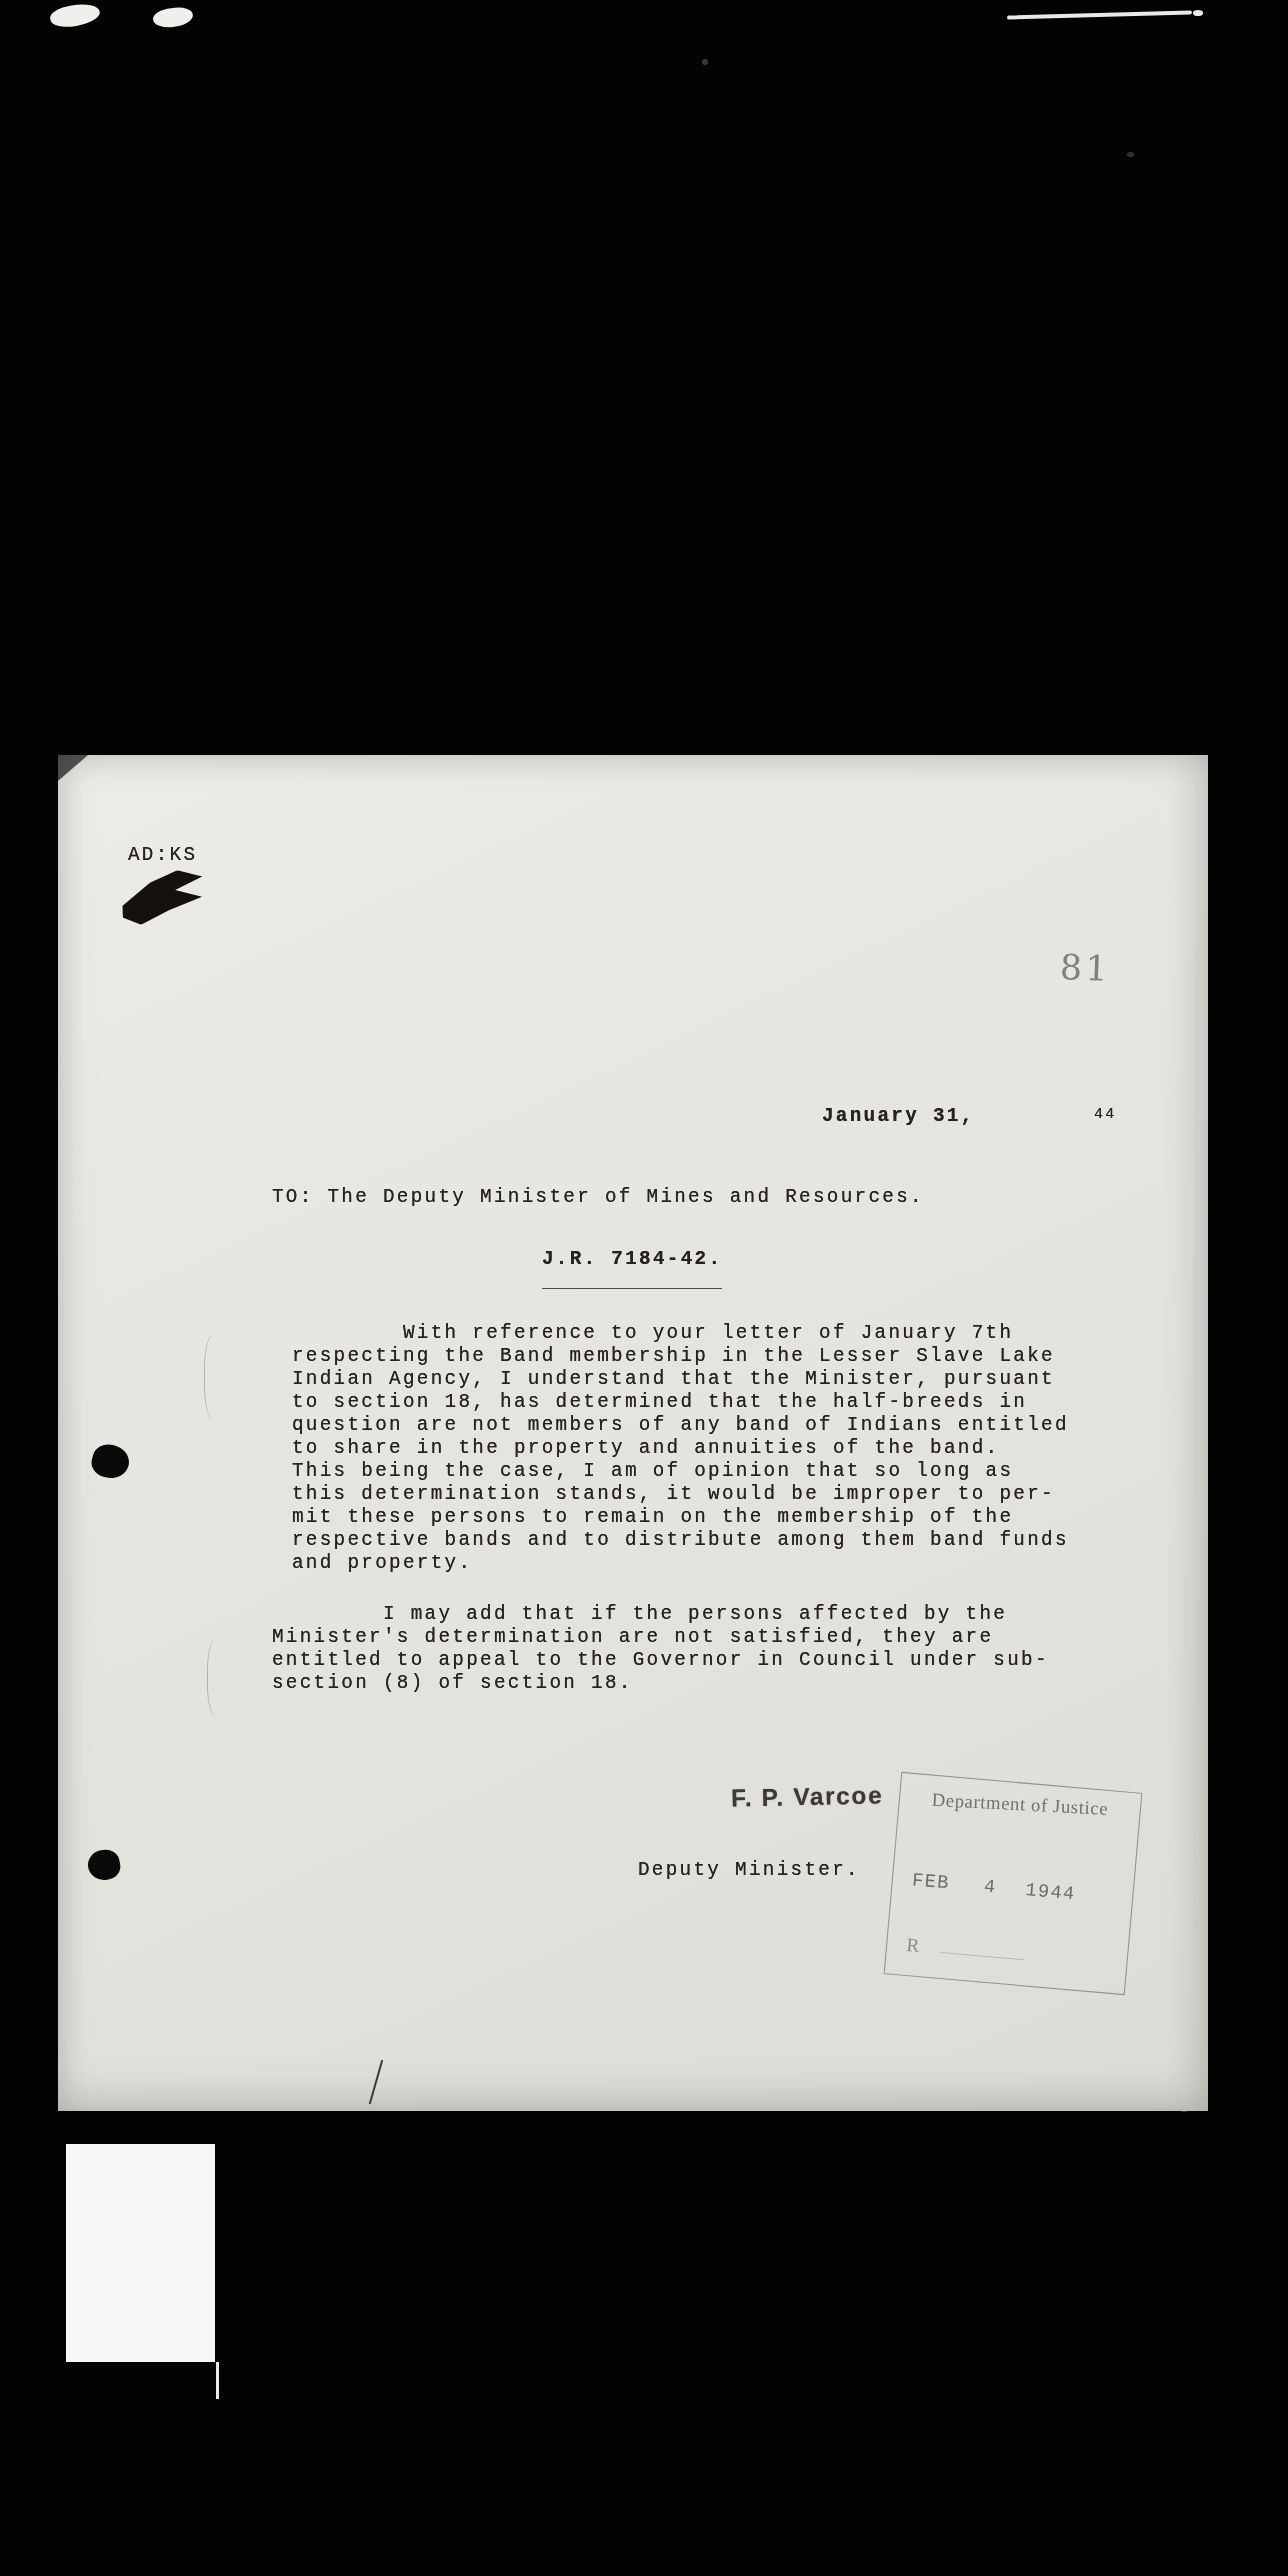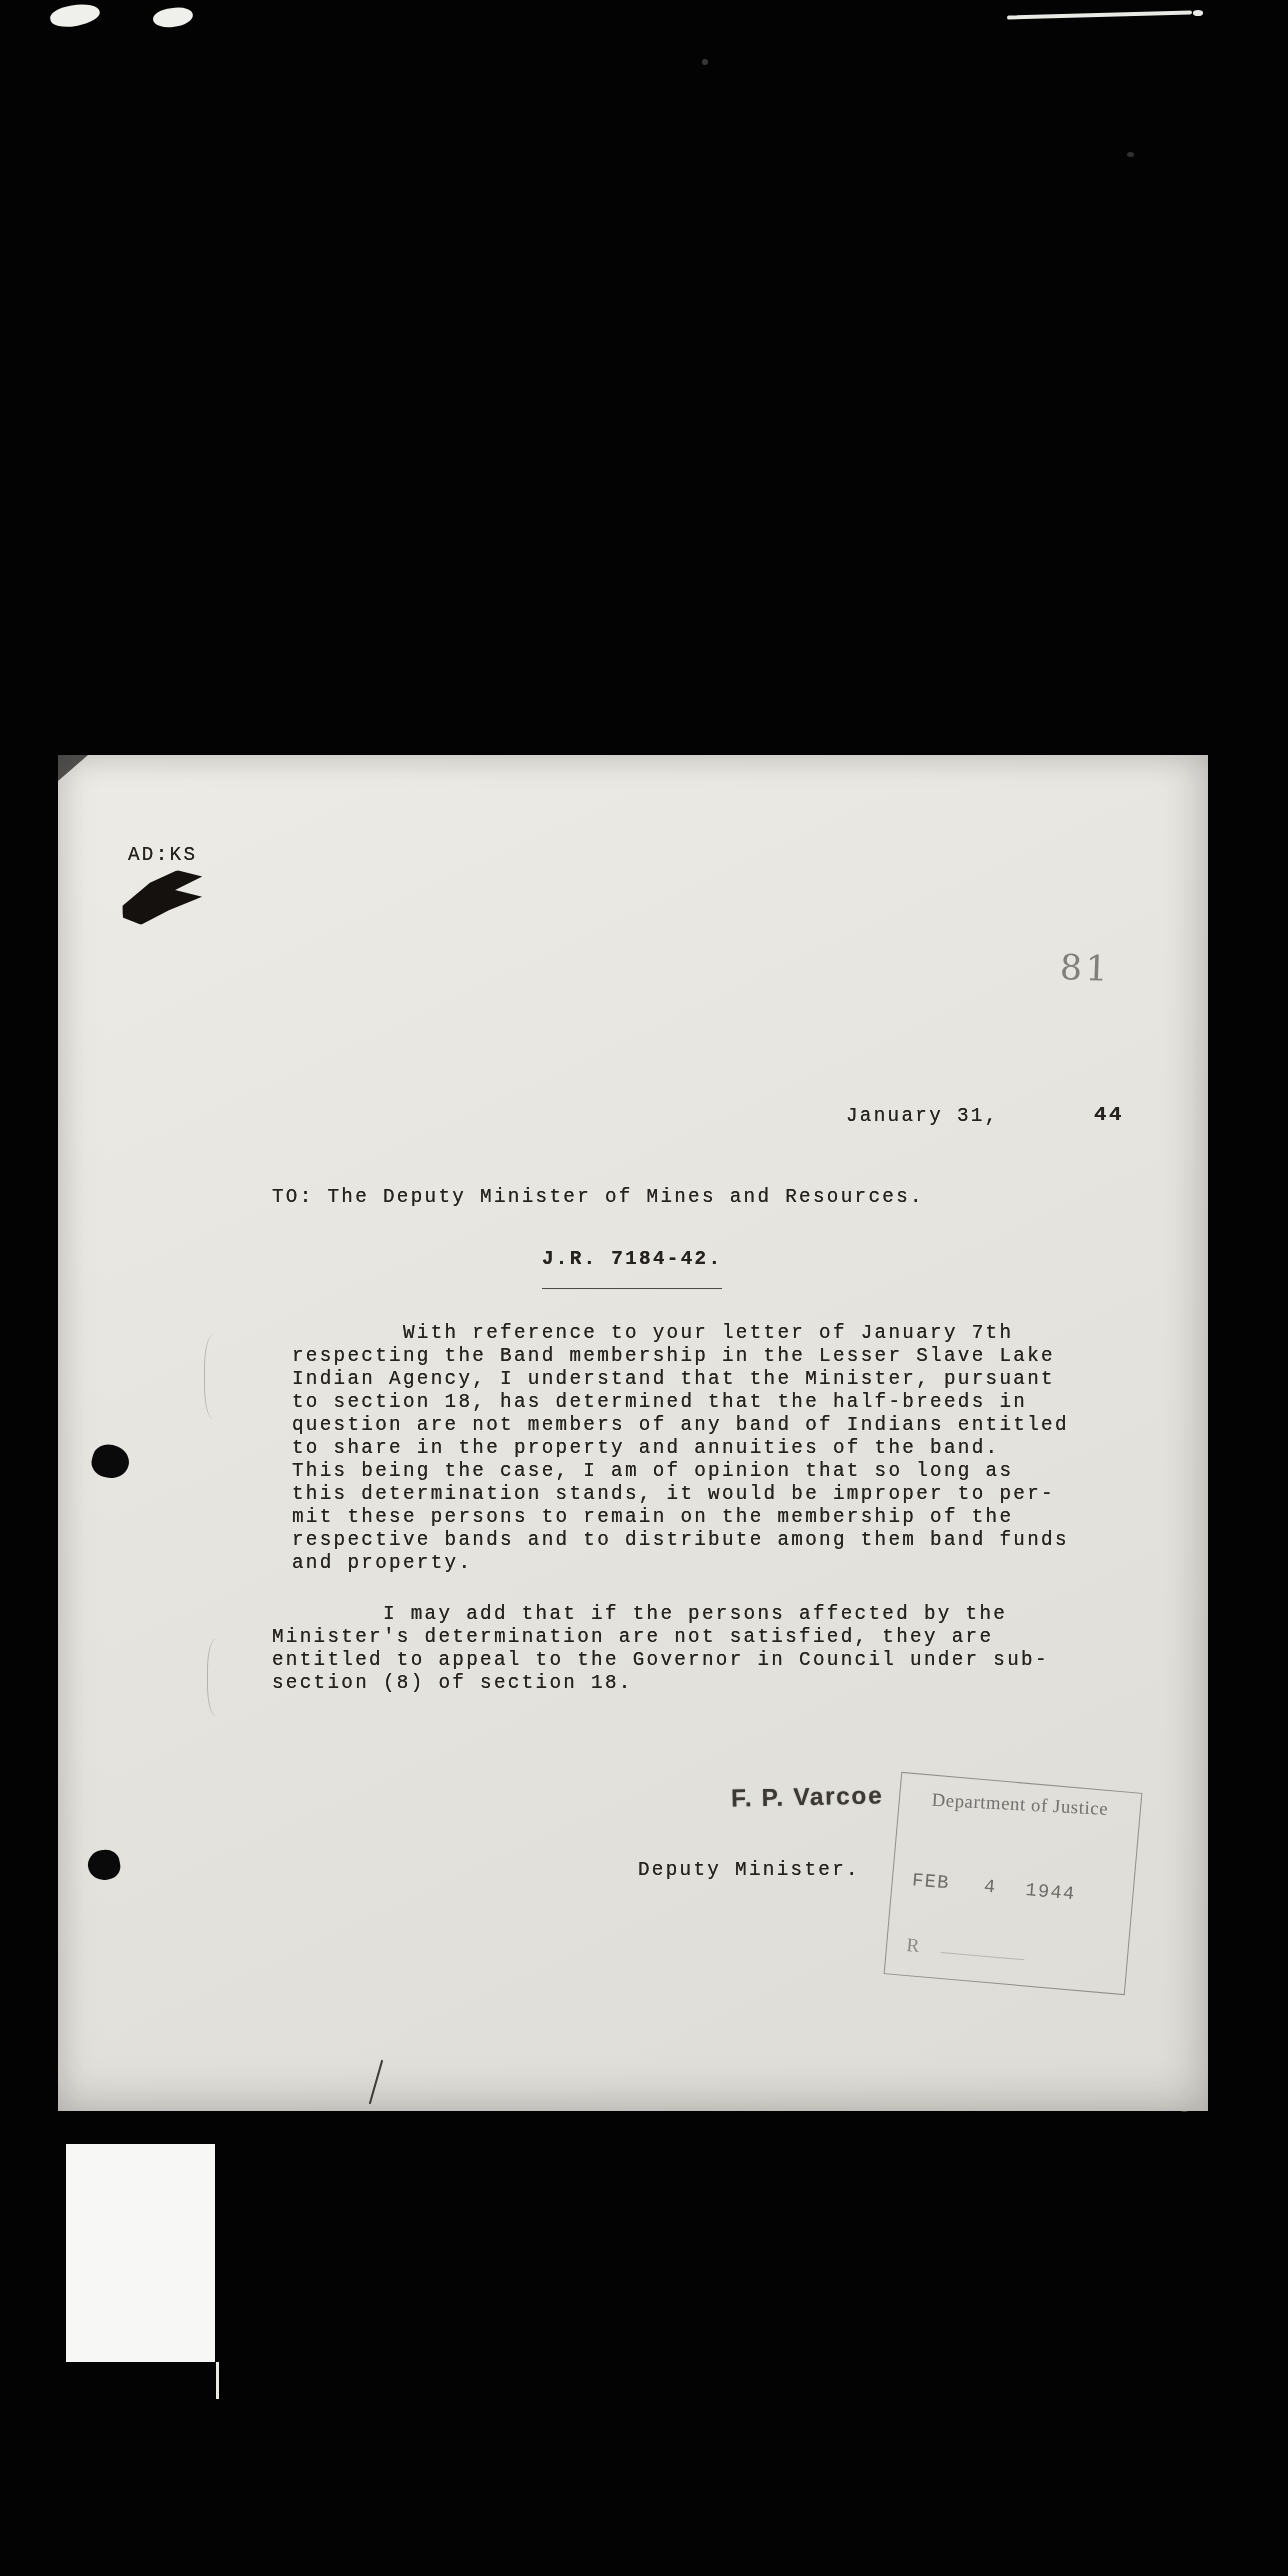--- a/index.html
+++ b/index.html
@@ -43,22 +43,22 @@
   .tw {
     position: absolute;
     font-family: "Liberation Mono", "DejaVu Sans Mono", monospace;
     font-size: 19.3px; line-height: 23px;
     letter-spacing: 2.3px;
     color: #26221f;
     text-shadow: 0 0 0.6px rgba(38,34,31,.85);
     white-space: pre;
   }
   .initials   { left: 70px;  top: 89px; }
-  .dateline   { left: 788px; top: 350px; }
-  .pagenum    { left: 1036px; top: 348px; font-size: 21px; font-weight: bold; }
+  .dateline   { left: 764px; top: 350px; font-weight: bold; }
+  .pagenum    { left: 1036px; top: 348px; font-size: 15px; font-weight: normal; }
   .toline     { left: 214px;  top: 431px; }
   .refline    {
     left: 484px; top: 493px; font-weight: bold;
     border-bottom: 1.9px solid rgba(38,34,31,.8); padding-bottom: 17px;
   }
   .para1 { left: 214px; top: 567px; margin-left: 20px; }
   .para2 { left: 214px; top: 848px; }
   .sigtitle { left: 580px; top: 1104px; }
 
   .signame {

